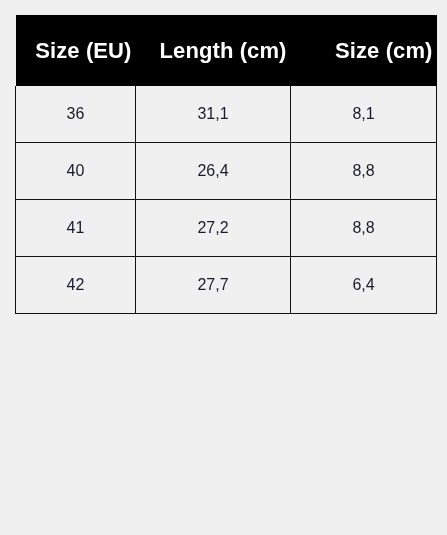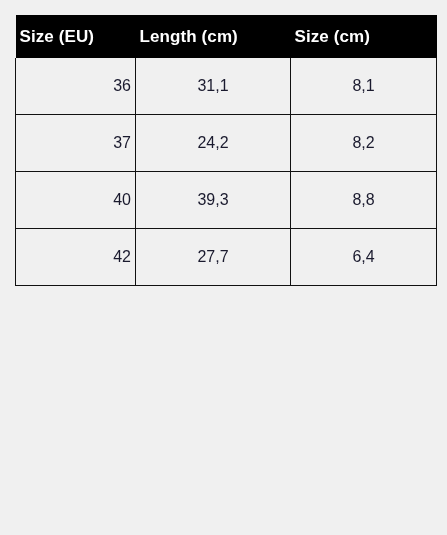--- a/index.html
+++ b/index.html
@@ -28,45 +28,44 @@
     background: #f0f0f0;
   }
   table.size-table col.c-size   { width: 120px; }
   table.size-table col.c-length { width: 155px; }
   table.size-table col.c-width  { width: 146px; }
 
   thead tr.header-row {
     background: #000000;
   }
   thead th {
-    height: 43px;
+    height: 71px;
     padding: 0 4px;
     color: #ffffff;
-    font-size: 17px;
+    font-size: 22px;
     font-weight: bold;
-    text-align: left;
+    text-align: right;
     vertical-align: middle;
     letter-spacing: 0.1px;
     border: none;
   }
   tbody td {
     height: 56px;
     padding: 0 4px;
     text-align: center;
     vertical-align: middle;
     font-size: 16px;
     font-weight: 400;
     color: #1a1a2e;
     background: #f0f0f0;
     border-right: 1px solid #111111;
     border-bottom: 1px solid #111111;
   }
   tbody td:first-child {
     border-left: 1px solid #111111;
-    text-align: right;
   }
 </style>
 </head>
 <body>
 
 <div class="chart-wrap">
   <table class="size-table">
     <colgroup>
       <col class="c-size">
       <col class="c-length">
@@ -79,27 +78,27 @@
         <th>Size (cm)</th>
       </tr>
     </thead>
     <tbody>
       <tr>
         <td>36</td>
         <td>31,1</td>
         <td>8,1</td>
       </tr>
       <tr>
-        <td>37</td>
-        <td>24,2</td>
-        <td>8,2</td>
+        <td>40</td>
+        <td>26,4</td>
+        <td>8,8</td>
       </tr>
       <tr>
-        <td>40</td>
-        <td>39,3</td>
+        <td>41</td>
+        <td>27,2</td>
         <td>8,8</td>
       </tr>
       <tr>
         <td>42</td>
         <td>27,7</td>
         <td>6,4</td>
       </tr>
     </tbody>
   </table>
 </div>

